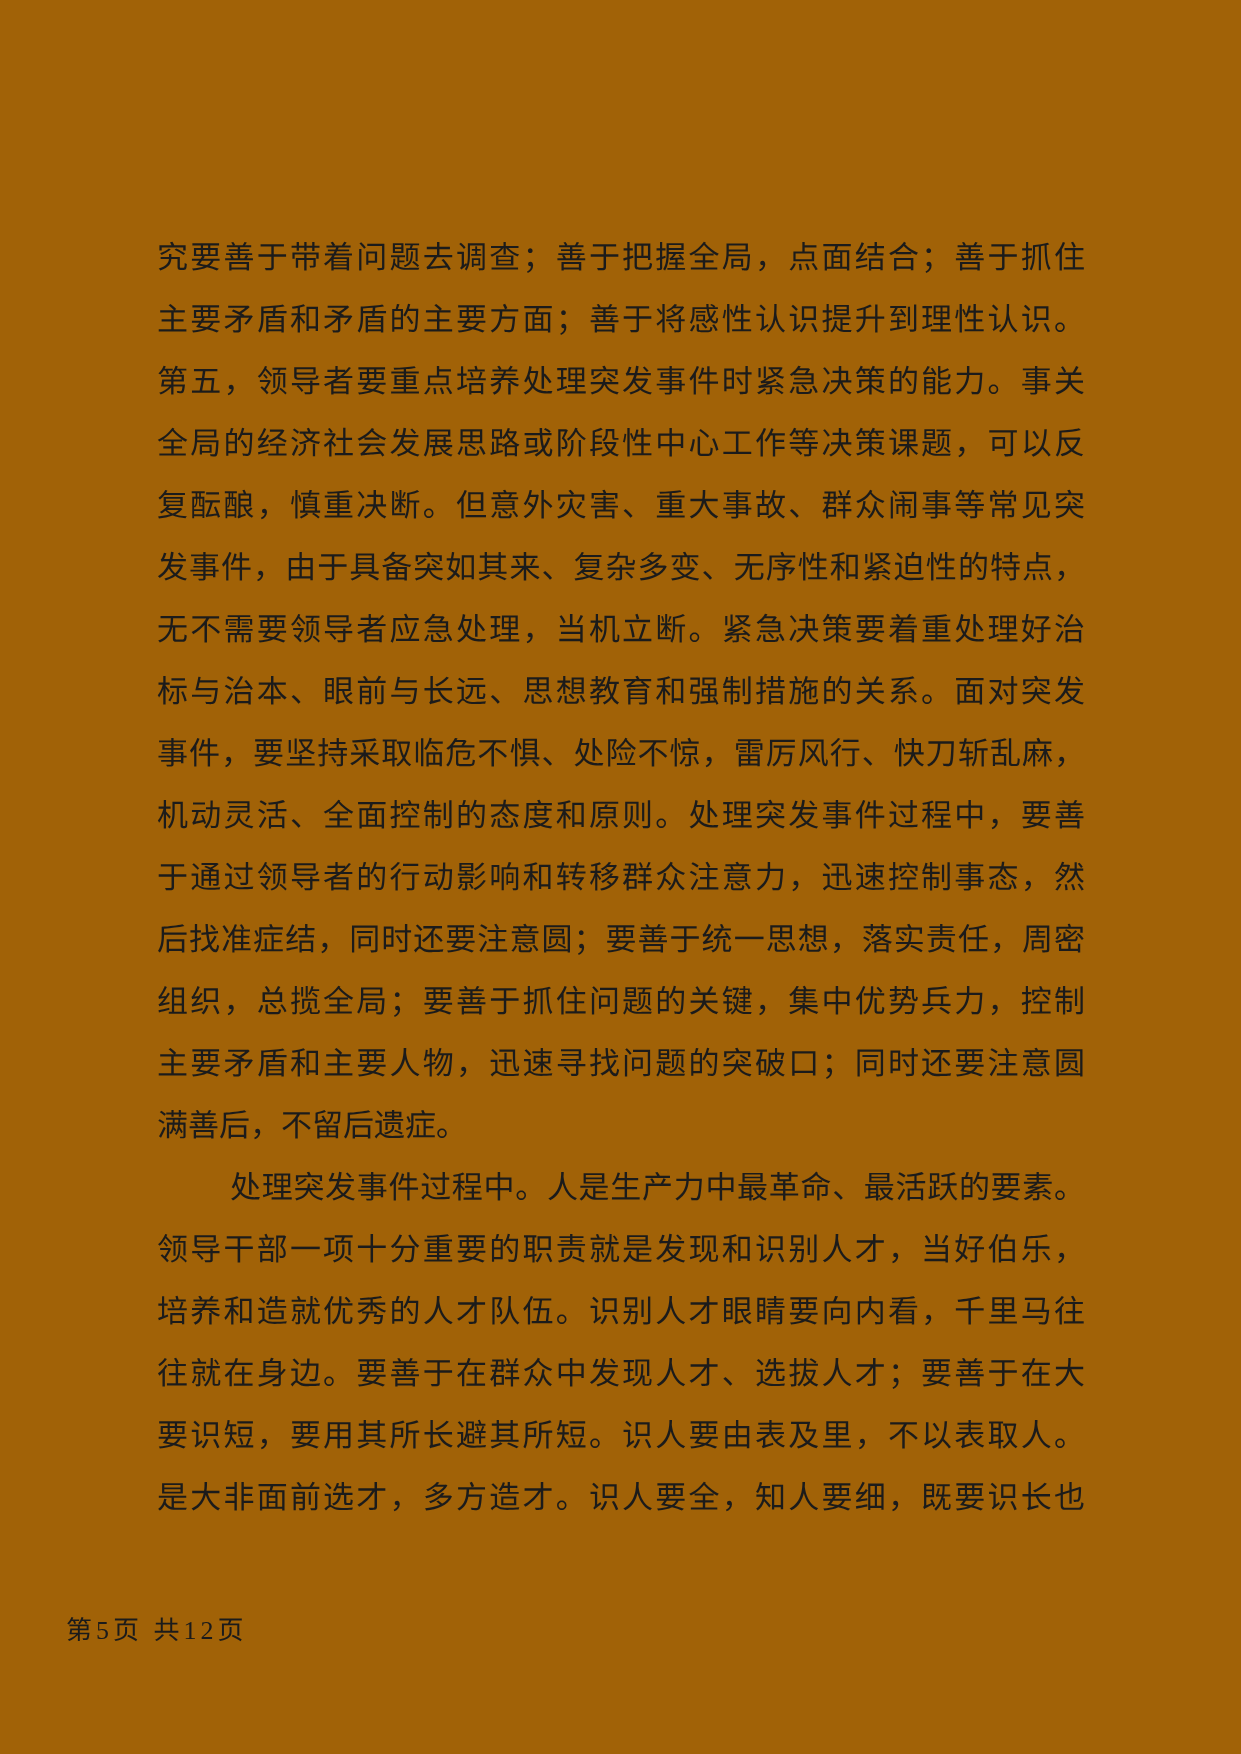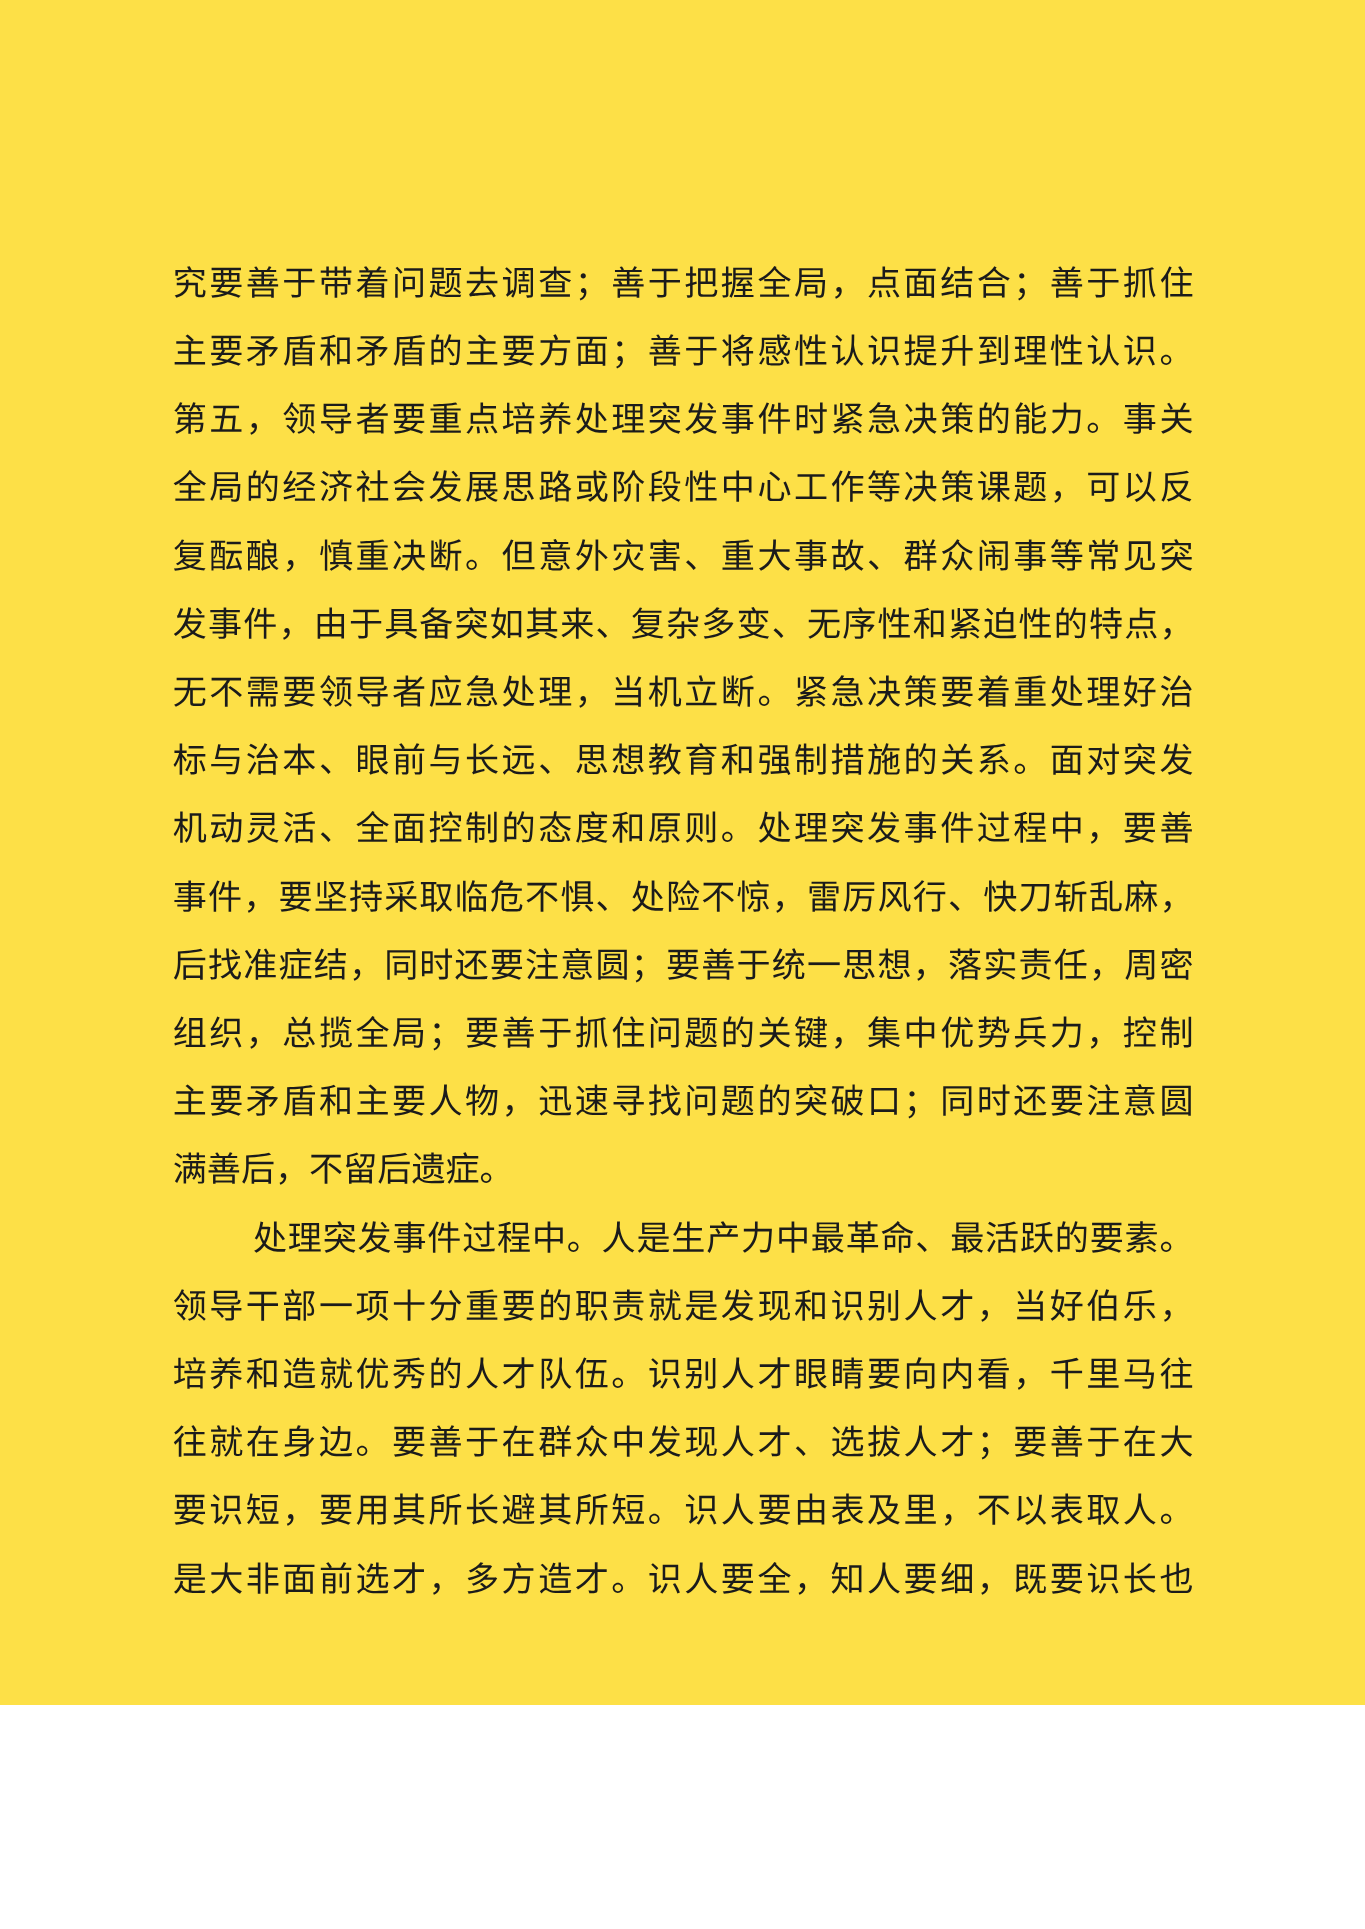--- a/index.html
+++ b/index.html
@@ -1,20 +1,20 @@
 <!DOCTYPE html>
 <html lang="zh-CN"><head>
 <meta charset="utf-8">
 <style>
   html,body{margin:0;padding:0;background:#ffffff;}
   .page{
     position:relative;
     width:1241px;
-    height:1550px;
-    background:#fde047;
+    height:1754px;
+    background:#a16207;
     overflow:hidden;
     font-family:"Liberation Serif","DejaVu Serif",serif;
     color:#1b1b1b;
   }
   .body-text{
     position:absolute;
     left:157px;
     top:227px;
     width:928px;
     font-size:31px;
@@ -54,22 +54,23 @@
 
     <div class="paragraph">
       <div class="line">究要善于带着问题去调查；善于把握全局，点面结合；善于抓住</div>
       <div class="line">主要矛盾和矛盾的主要方面；善于将感性认识提升到理性认识。</div>
       <div class="line">第五，领导者要重点培养处理突发事件时紧急决策的能力。事关</div>
       <div class="line">全局的经济社会发展思路或阶段性中心工作等决策课题，可以反</div>
       <div class="line">复酝酿，慎重决断。但意外灾害、重大事故、群众闹事等常见突</div>
       <div class="line">发事件，由于具备突如其来、复杂多变、无序性和紧迫性的特点，</div>
       <div class="line">无不需要领导者应急处理，当机立断。紧急决策要着重处理好治</div>
       <div class="line">标与治本、眼前与长远、思想教育和强制措施的关系。面对突发</div>
+      <div class="line">事件，要坚持采取临危不惧、处险不惊，雷厉风行、快刀斩乱麻，</div>
       <div class="line">机动灵活、全面控制的态度和原则。处理突发事件过程中，要善</div>
-      <div class="line">事件，要坚持采取临危不惧、处险不惊，雷厉风行、快刀斩乱麻，</div>
+      <div class="line">于通过领导者的行动影响和转移群众注意力，迅速控制事态，然</div>
       <div class="line">后找准症结，同时还要注意圆；要善于统一思想，落实责任，周密</div>
       <div class="line">组织，总揽全局；要善于抓住问题的关键，集中优势兵力，控制</div>
       <div class="line">主要矛盾和主要人物，迅速寻找问题的突破口；同时还要注意圆</div>
       <div class="line para-end">满善后，不留后遗症。</div>
     </div>
 
     <div class="paragraph">
       <div class="line indent">处理突发事件过程中。人是生产力中最革命、最活跃的要素。</div>
       <div class="line">领导干部一项十分重要的职责就是发现和识别人才，当好伯乐，</div>
       <div class="line">培养和造就优秀的人才队伍。识别人才眼睛要向内看，千里马往</div>

